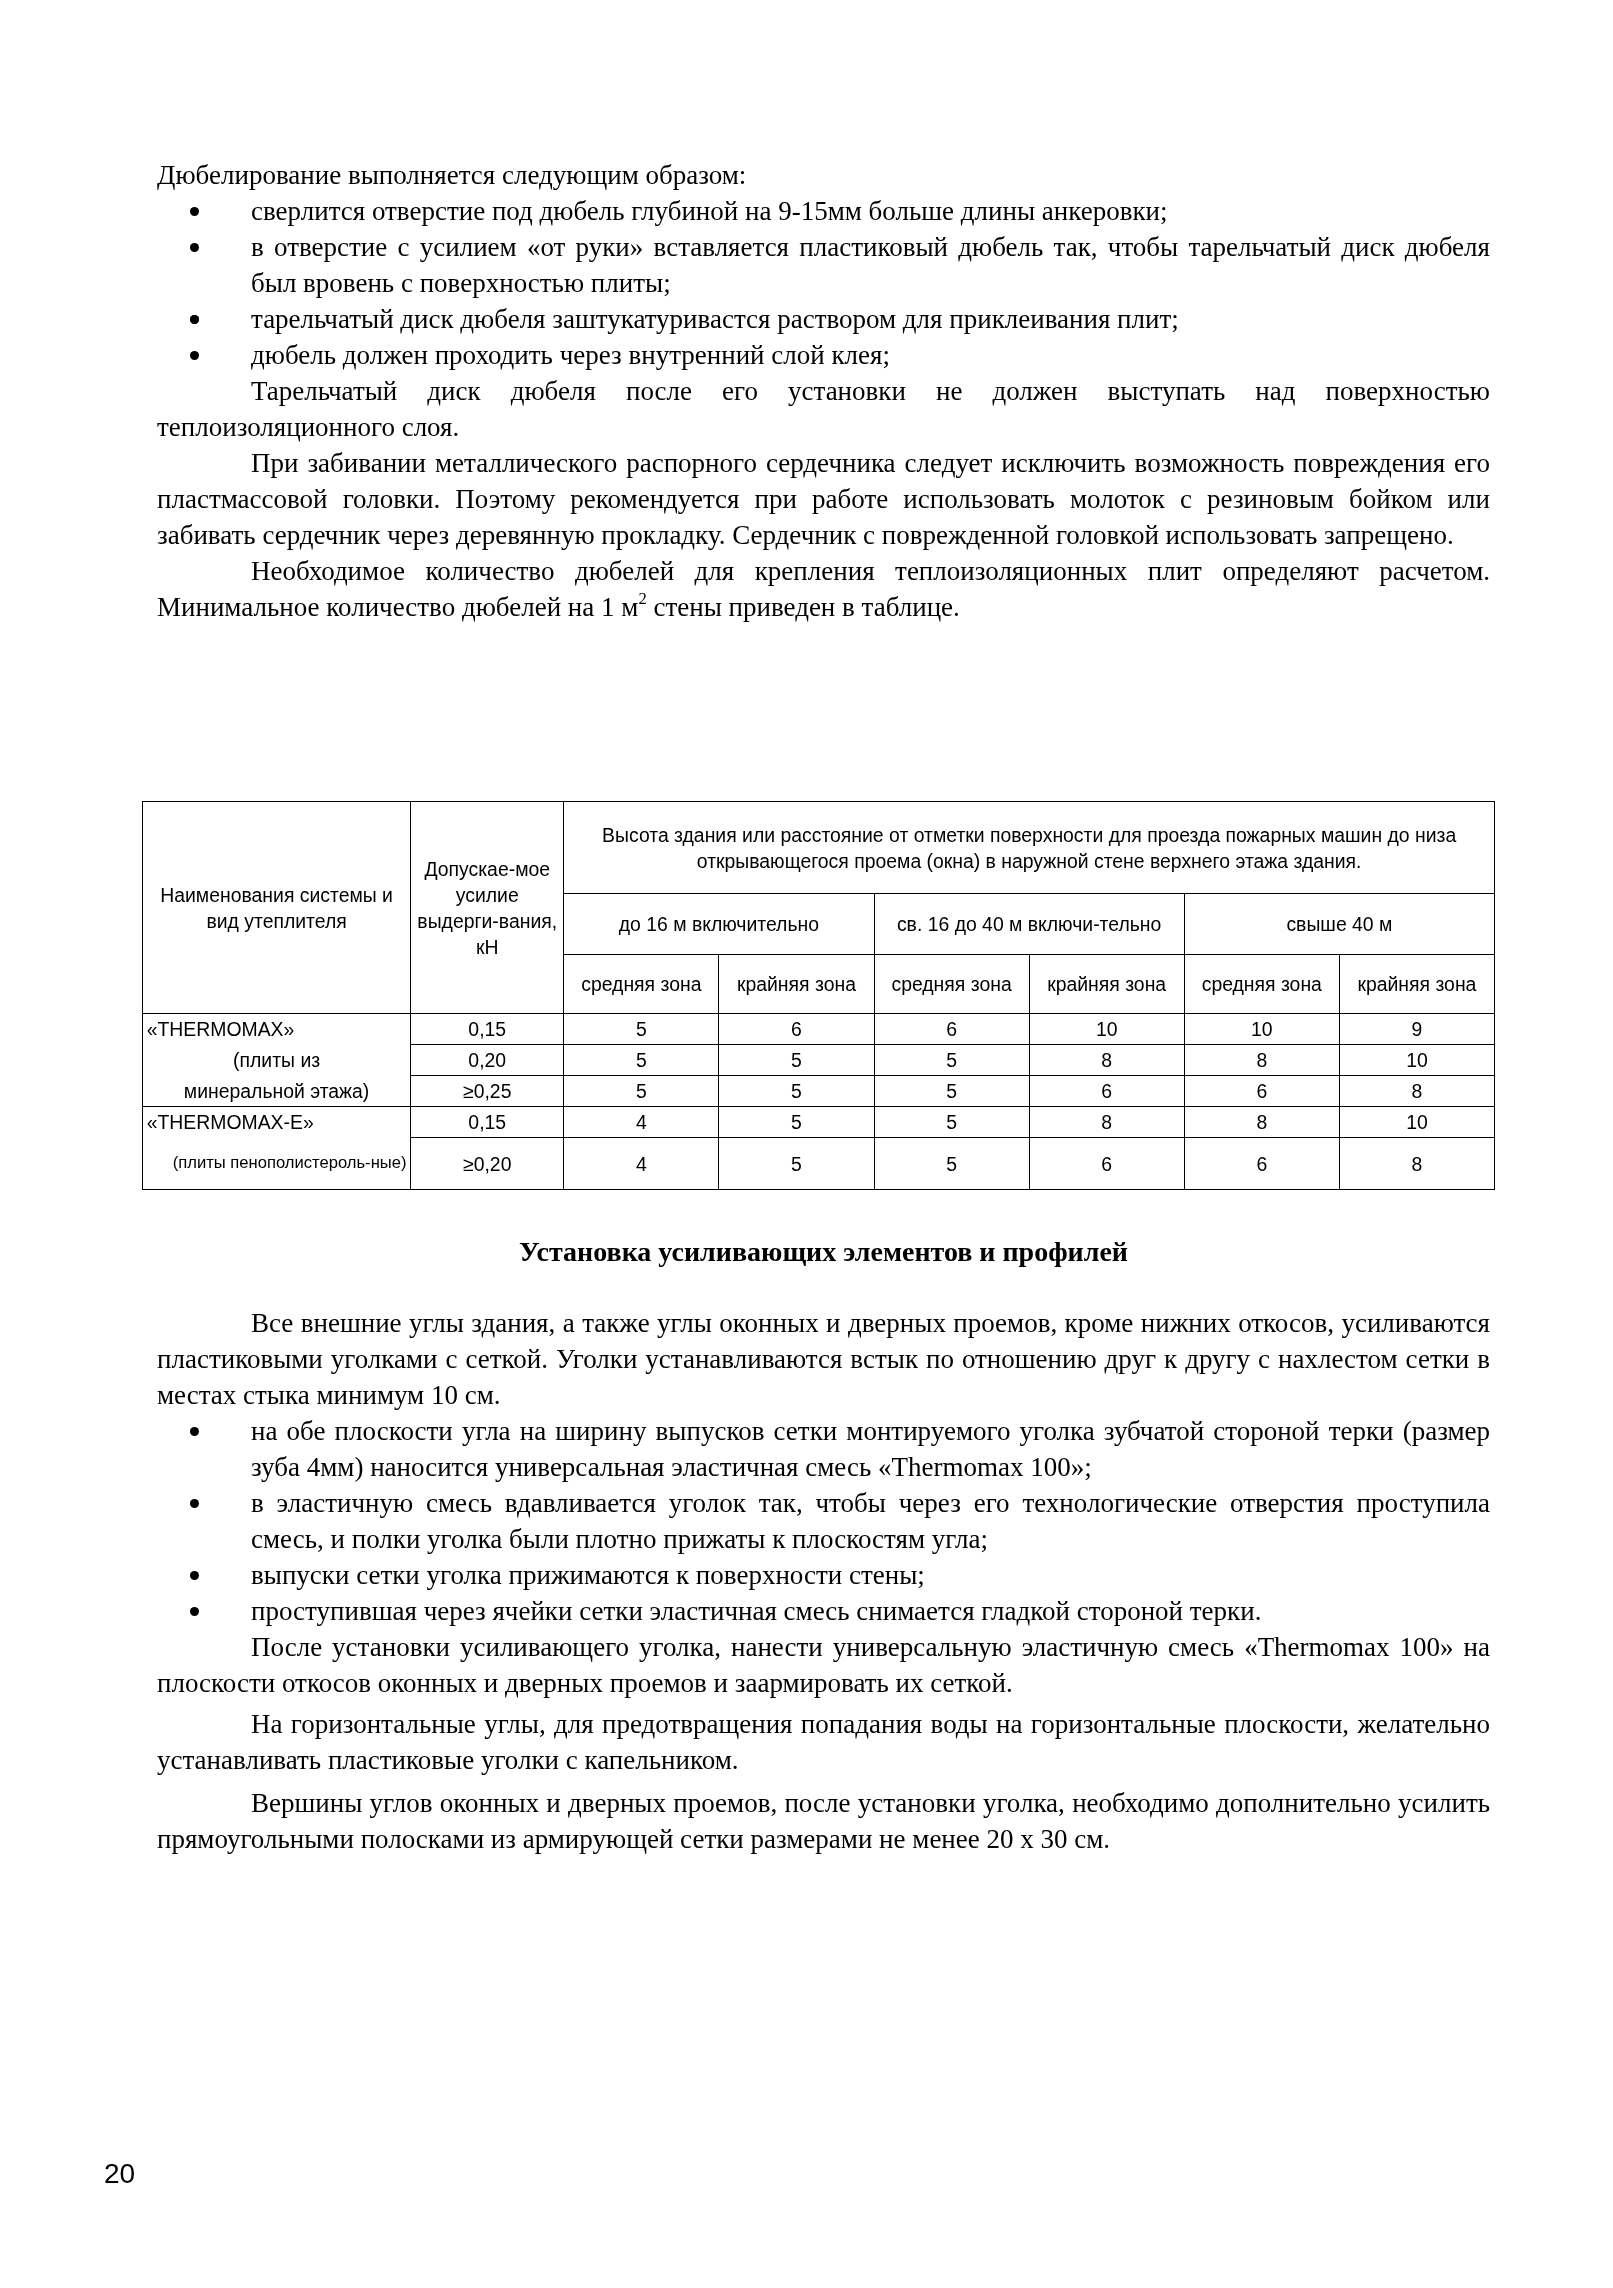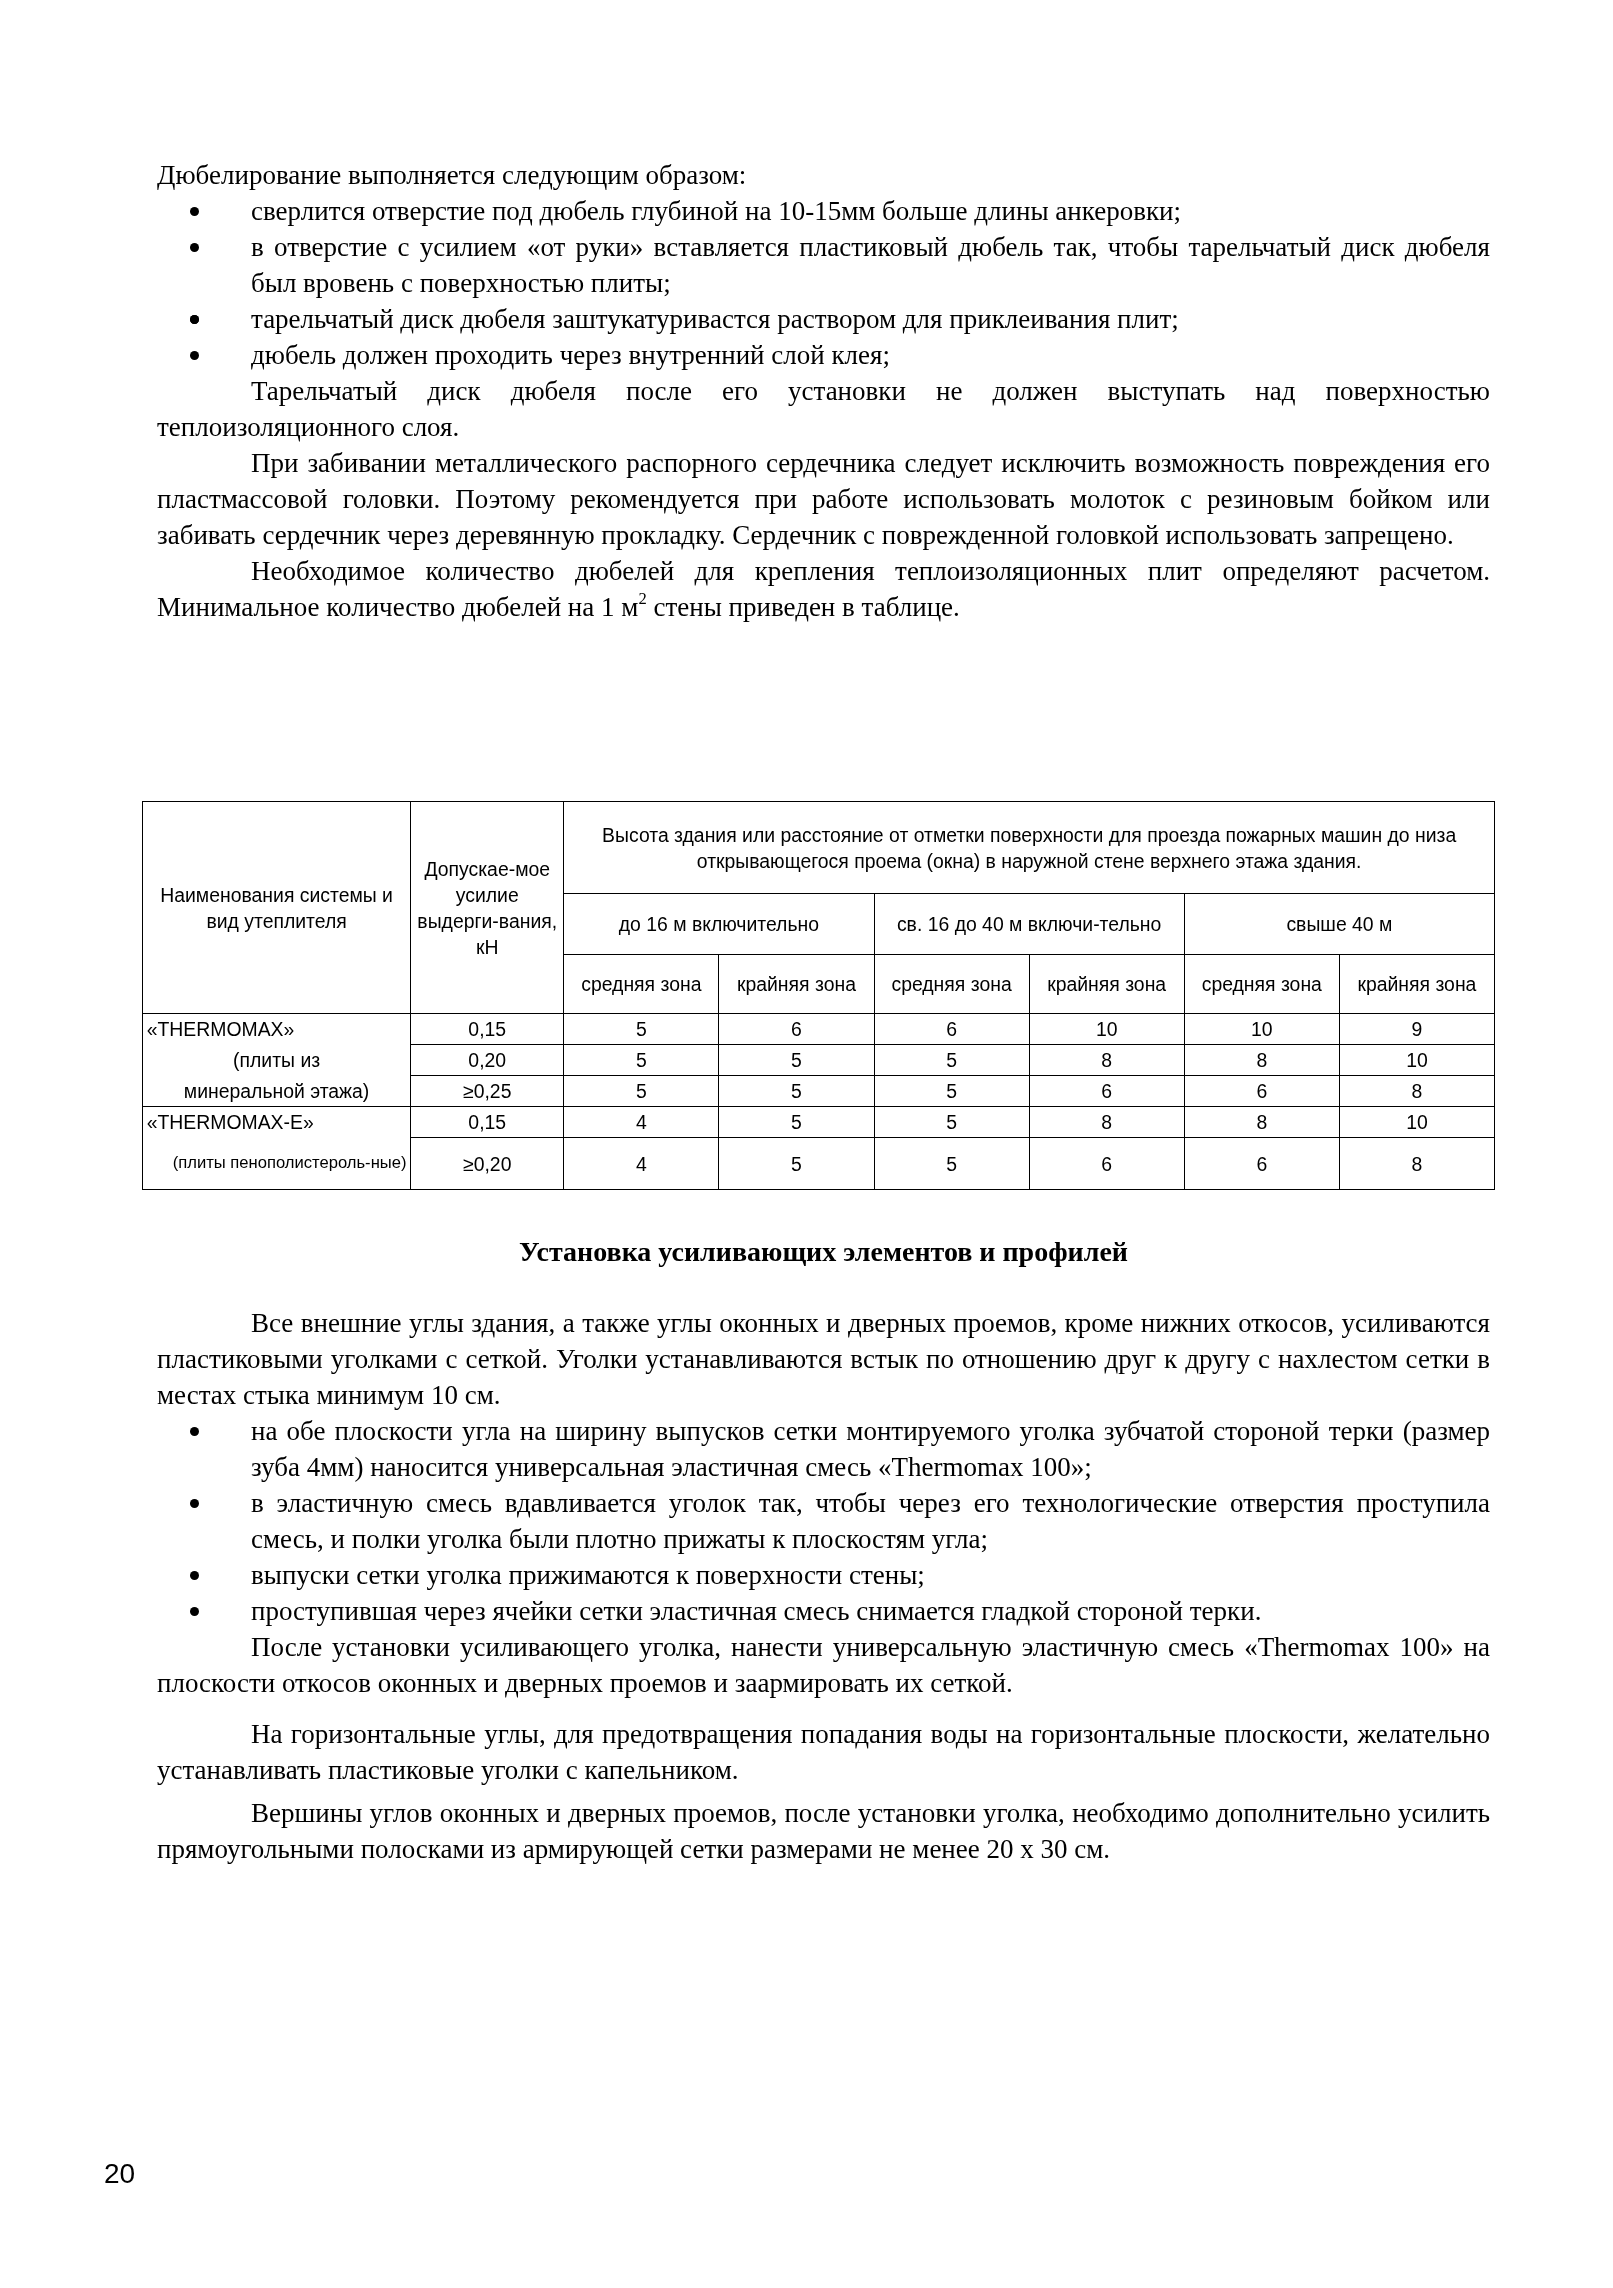--- a/index.html
+++ b/index.html
@@ -43,21 +43,21 @@
   }
 </style>
 </head>
 <body>
 
 <div class="page">
 
   <div class="text block1">
     <p class="p">Дюбелирование выполняется следующим образом:</p>
     <ul class="bullets">
-      <li><span class="dot"></span><span>сверлится отверстие под дюбель глубиной на 10-15мм больше длины анкеровки;</span></li>
+      <li><span class="dot"></span><span>сверлится отверстие под дюбель глубиной на 9-15мм больше длины анкеровки;</span></li>
       <li><span class="dot"></span><span>в отверстие с усилием «от руки» вставляется пластиковый дюбель так, чтобы тарельчатый диск дюбеля был вровень с поверхностью плиты;</span></li>
       <li><span class="dot"></span></li>
       <li><span class="dot"></span><span>тарельчатый диск дюбеля заштукатуривастся раствором для приклеивания плит;</span></li>
       <li><span class="dot"></span><span>дюбель должен проходить через внутренний слой клея;</span></li>
     </ul>
     <p class="p indent">Тарельчатый диск дюбеля после его установки не должен выступать над поверхностью теплоизоляционного слоя.</p>
     <p class="p indent">При забивании металлического распорного сердечника следует исключить возможность повреждения его пластмассовой головки. Поэтому рекомендуется при работе использовать молоток с резиновым бойком или забивать сердечник через деревянную прокладку. Сердечник с поврежденной головкой использовать запрещено.</p>
     <p class="p indent"><span>Необходимое количество дюбелей для крепления теплоизоляционных плит определяют расчетом. Минимальное количество дюбелей на 1 м</span><sup>2</sup><span> стены приведен в таблице.</span></p>
   </div>
 
@@ -151,19 +151,19 @@
 
   <div class="text block2">
     <p class="p indent">Все внешние углы здания, а также углы оконных и дверных проемов, кроме нижних откосов, усиливаются пластиковыми уголками с сеткой. Уголки устанавливаются встык по отношению друг к другу с нахлестом сетки в местах стыка минимум 10 см.</p>
     <ul class="bullets">
       <li><span class="dot"></span><span>на обе плоскости угла на ширину выпусков сетки монтируемого уголка зубчатой стороной терки (размер зуба 4мм) наносится универсальная эластичная смесь «Thermomax 100»;</span></li>
       <li><span class="dot"></span><span>в эластичную смесь  вдавливается уголок так, чтобы через его технологические отверстия проступила смесь, и полки уголка были плотно прижаты к плоскостям угла;</span></li>
       <li><span class="dot"></span><span>выпуски сетки уголка прижимаются к поверхности стены;</span></li>
       <li><span class="dot"></span><span>проступившая через ячейки сетки эластичная смесь снимается гладкой стороной терки.</span></li>
     </ul>
     <p class="p indent">После установки усиливающего уголка, нанести универсальную эластичную смесь «Thermomax 100» на плоскости откосов оконных и дверных проемов и заармировать их сеткой.</p>
-    <p class="p indent" style="margin-top:15px">На горизонтальные углы, для предотвращения попадания воды на горизонтальные плоскости, желательно устанавливать пластиковые уголки с капельником.</p>
+    <p class="p indent" style="margin-top:5px">На горизонтальные углы, для предотвращения попадания воды на горизонтальные плоскости, желательно устанавливать пластиковые уголки с капельником.</p>
     <p class="p indent" style="margin-top:7.4px">Вершины углов оконных и дверных проемов, после установки уголка, необходимо дополнительно усилить прямоугольными полосками из армирующей сетки размерами не менее 20 х 30 см.</p>
   </div>
 
   <div class="page-num">20</div>
 </div>
 
 
 </body></html>

